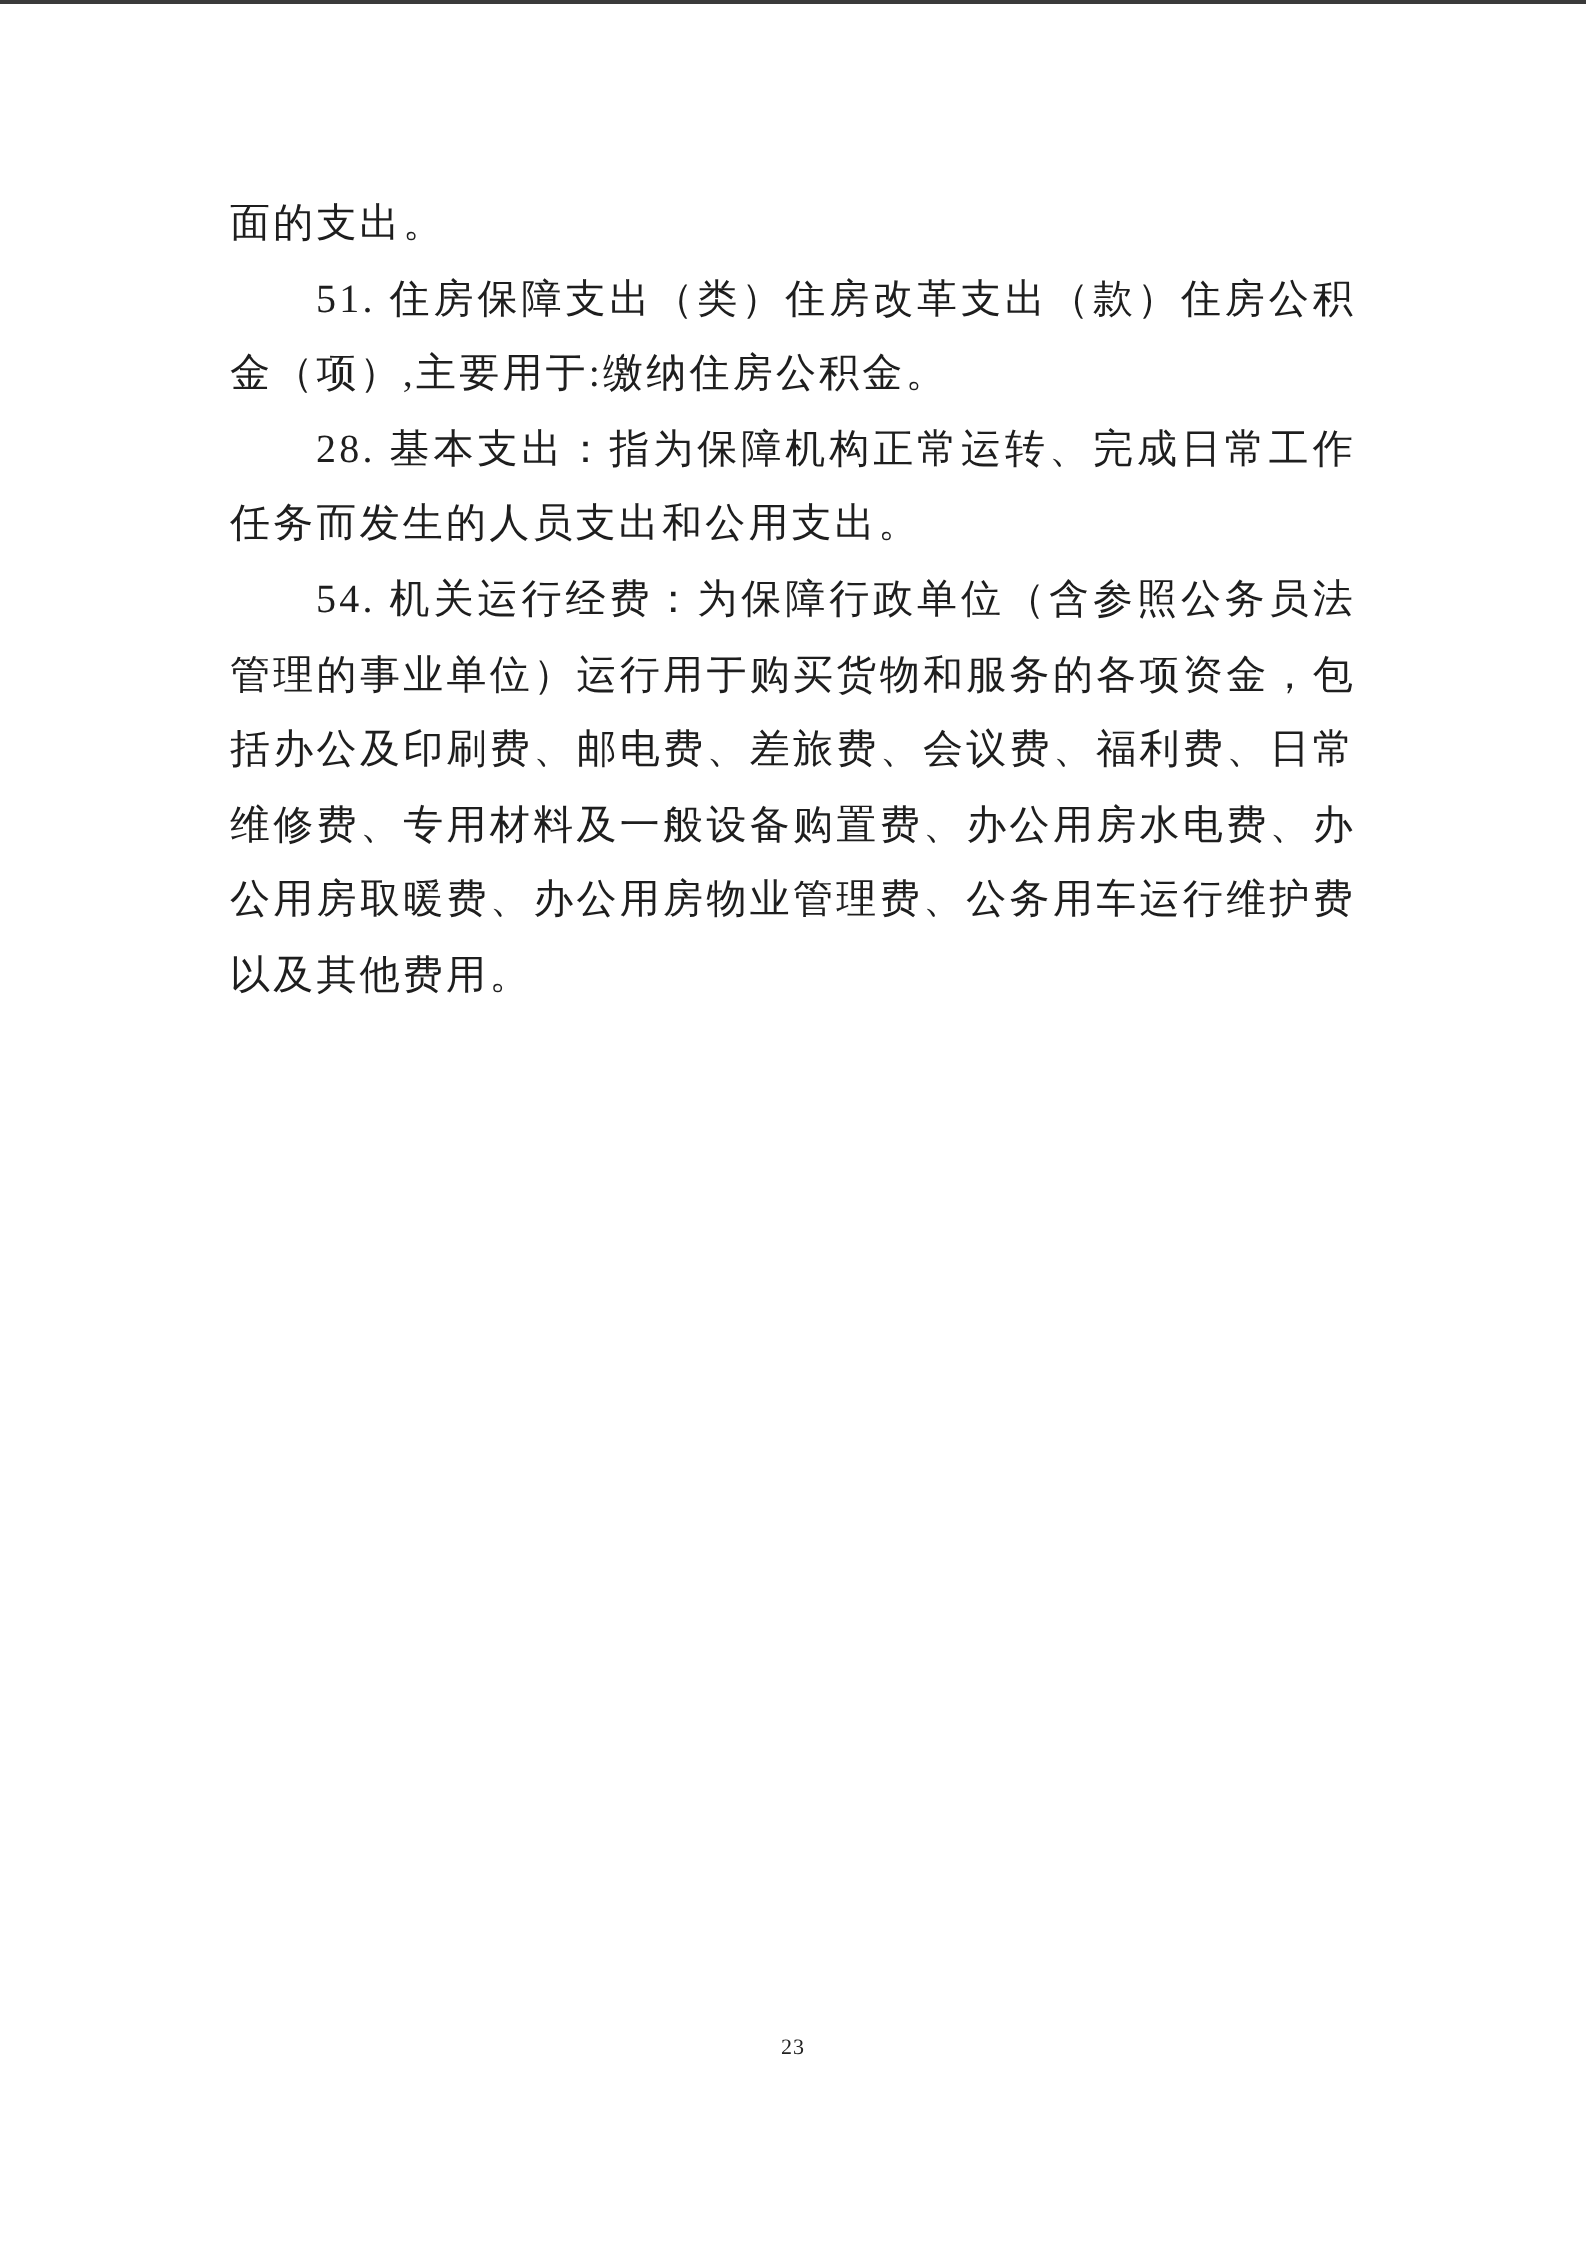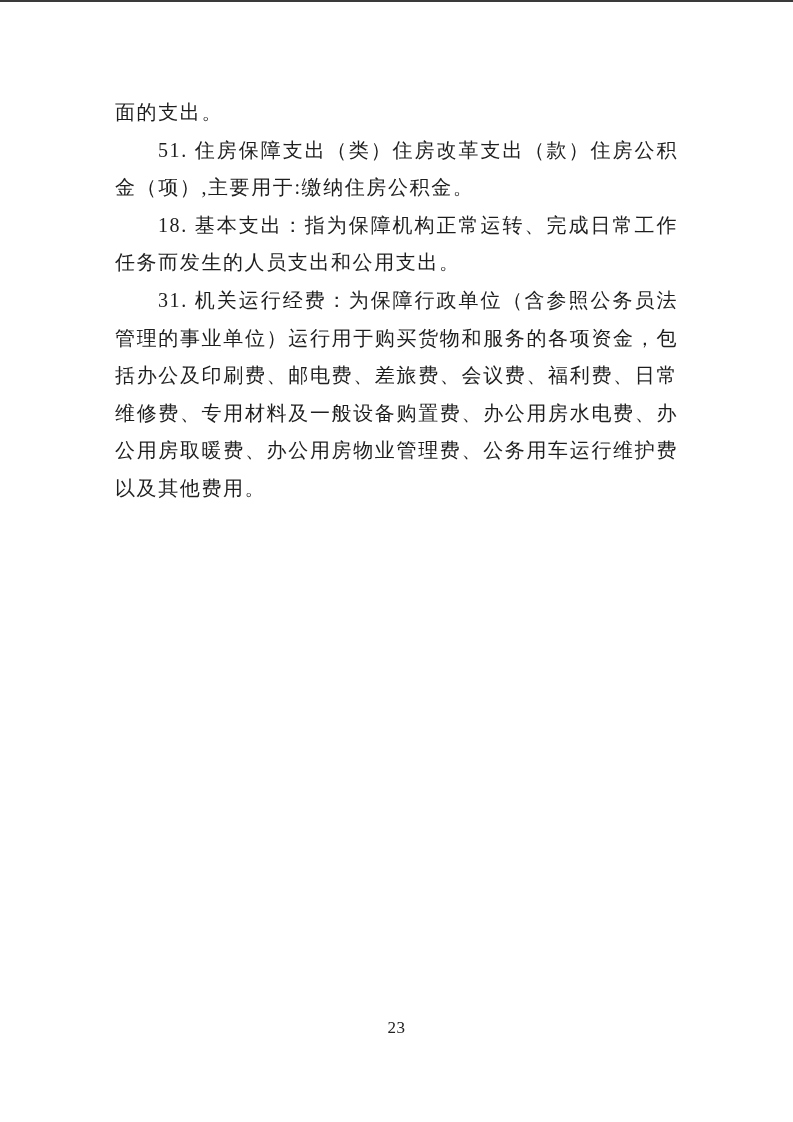--- a/index.html
+++ b/index.html
@@ -43,34 +43,34 @@
   }
   .content p.continuation {
     text-indent: 0;
   }
   .page-footer {
     position: absolute;
     top: 1018px;
     left: 0;
     width: 100%;
     text-align: center;
-    font-size: 17px;
+    font-size: 11px;
     letter-spacing: 0.5px;
     color: #222222;
   }
 </style>
 </head>
 <body>
 
 <div class="page">
   <div class="scan-line"></div>
 
   <div class="content">
     <p class="continuation">面的支出。</p>
     <p>51. 住房保障支出（类）住房改革支出（款）住房公积金（项）,主要用于:缴纳住房公积金。</p>
-    <p>18. 基本支出：指为保障机构正常运转、完成日常工作任务而发生的人员支出和公用支出。</p>
-    <p>31. 机关运行经费：为保障行政单位（含参照公务员法管理的事业单位）运行用于购买货物和服务的各项资金，包括办公及印刷费、邮电费、差旅费、会议费、福利费、日常维修费、专用材料及一般设备购置费、办公用房水电费、办公用房取暖费、办公用房物业管理费、公务用车运行维护费以及其他费用。</p>
+    <p>28. 基本支出：指为保障机构正常运转、完成日常工作任务而发生的人员支出和公用支出。</p>
+    <p>54. 机关运行经费：为保障行政单位（含参照公务员法管理的事业单位）运行用于购买货物和服务的各项资金，包括办公及印刷费、邮电费、差旅费、会议费、福利费、日常维修费、专用材料及一般设备购置费、办公用房水电费、办公用房取暖费、办公用房物业管理费、公务用车运行维护费以及其他费用。</p>
   </div>
 
   <div class="page-footer">
     <span>23</span>
   </div>
 </div>
 
 </body></html>

